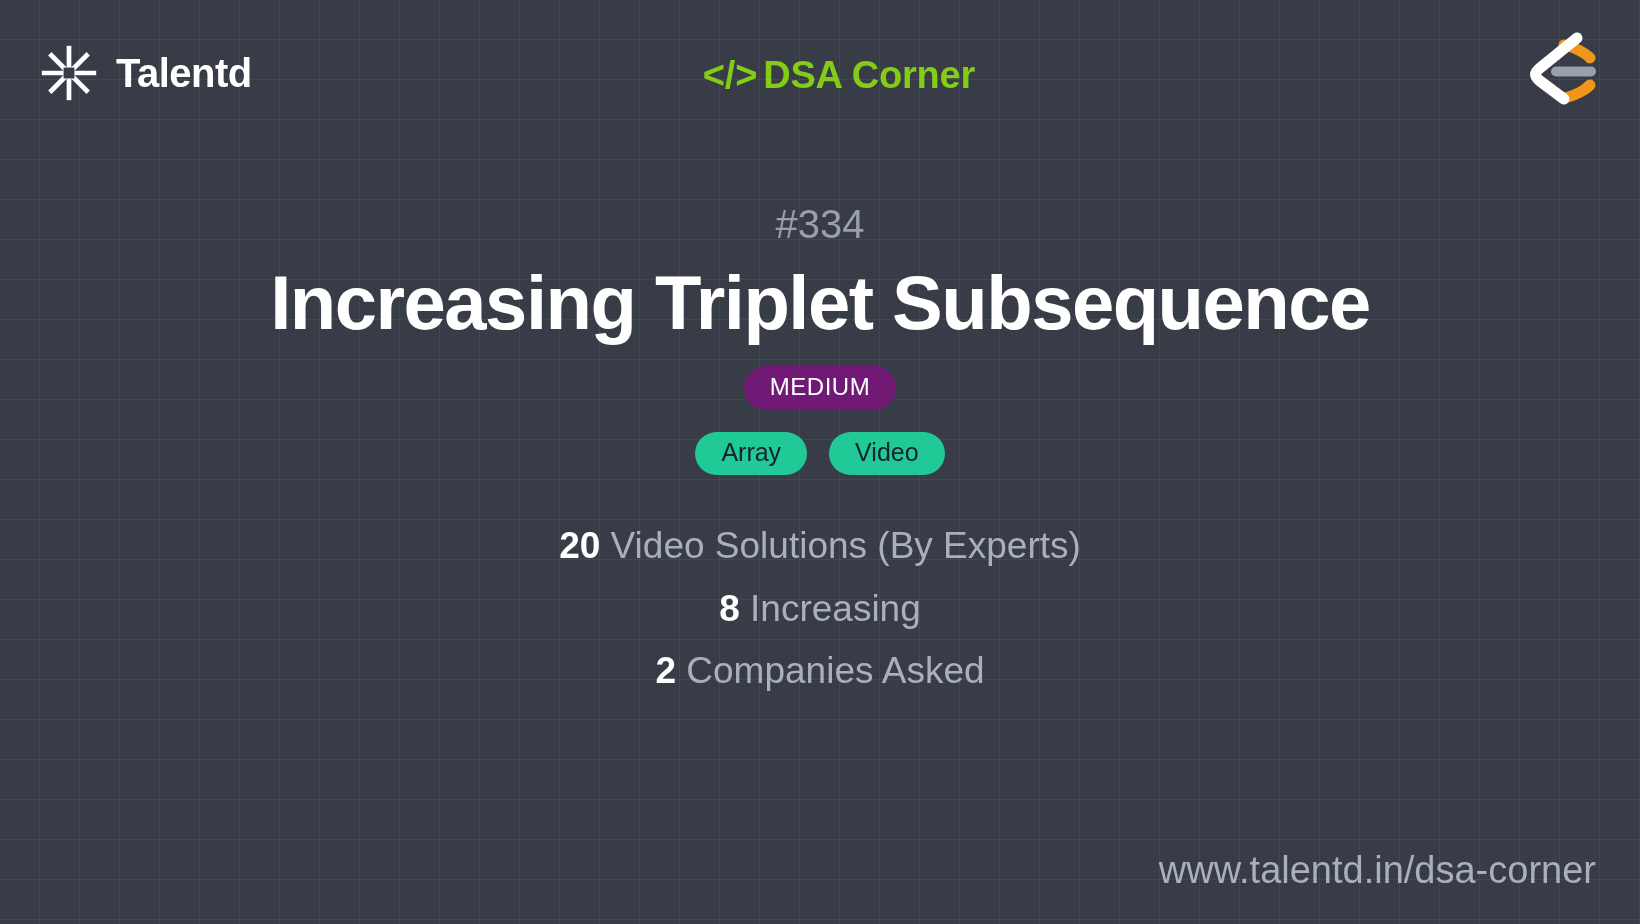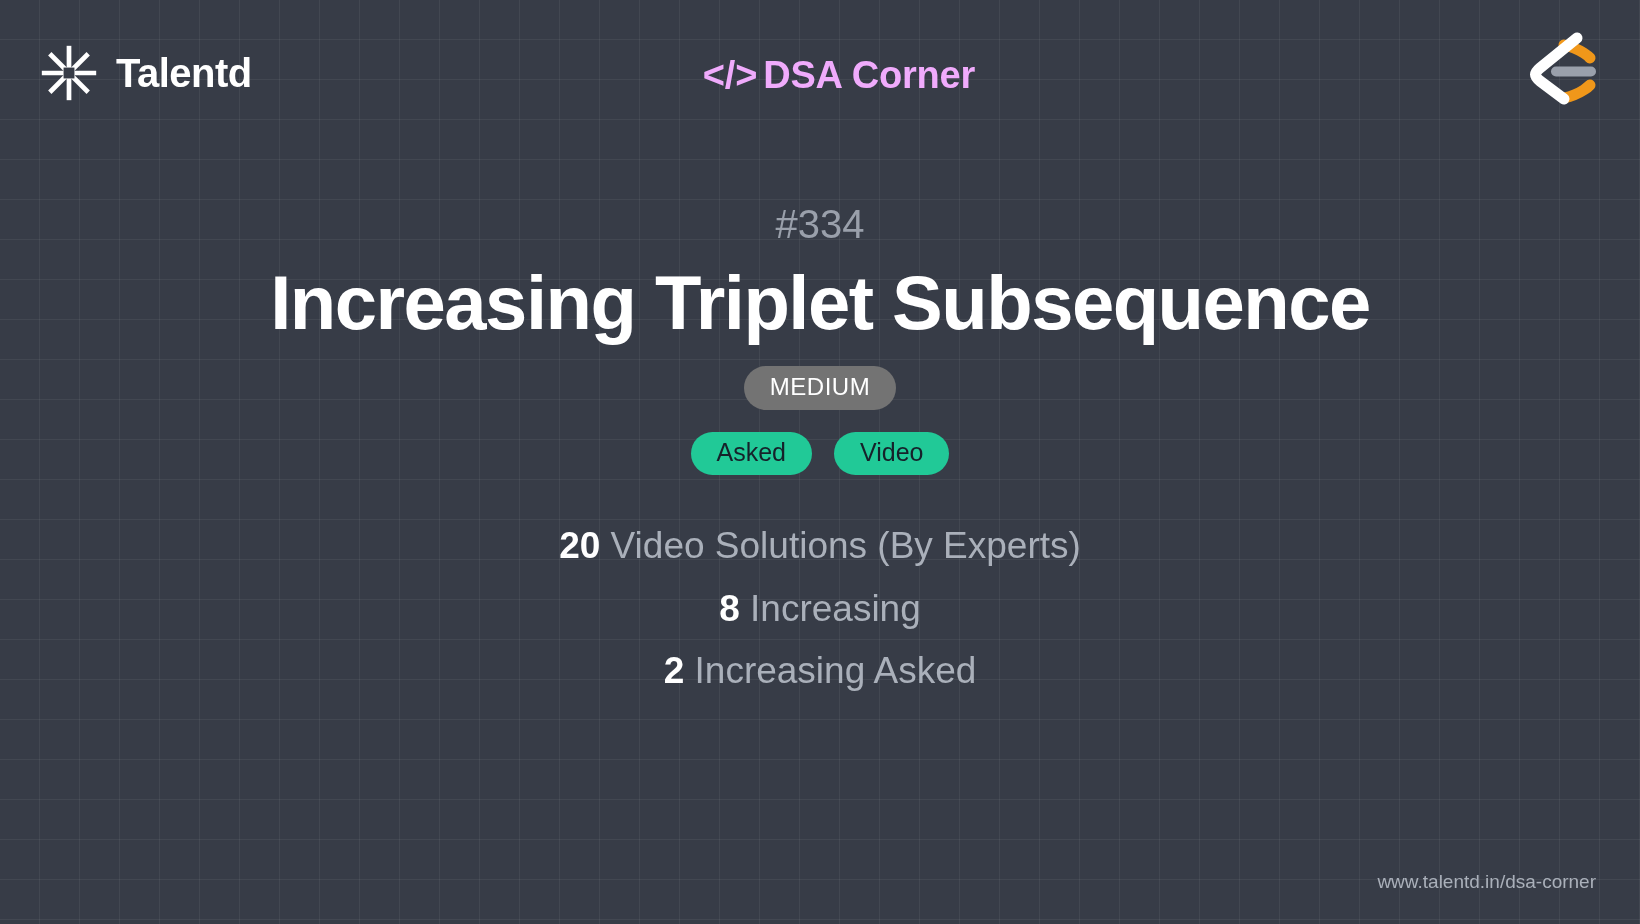--- a/index.html
+++ b/index.html
@@ -48,21 +48,21 @@
     text-align: center;
   }
 
   .header-title {
     position: absolute;
     left: 0; right: 0;
     top: 54px;
     text-align: center;
     font-size: 38px;
     font-weight: bold;
-    color: #f0abfc;
+    color: #84cc16;
     letter-spacing: -0.2px;
     margin-left: 38px;
   }
   .header-title .code-glyph { margin-right: 6px; }
 
   .platform-logo {
     position: absolute;
     right: 42px;
     top: 28px;
     width: 78px;
@@ -92,21 +92,21 @@
     color: #ffffff;
     letter-spacing: -1.5px;
     line-height: 1.08;
     text-align: left;
     white-space: nowrap;
     margin-bottom: 22px;
   }
 
   .difficulty-badge {
     display: inline-block;
-    background: #737373;
+    background: #701a75;
     color: #ffffff;
     font-size: 24px;
     padding: 7px 26px 9px;
     border-radius: 999px;
     letter-spacing: 0.5px;
     line-height: 1.15;
   }
 
   .tag-row {
     margin-top: 22px;
@@ -139,21 +139,21 @@
   .stat-value {
     font-weight: bold;
     color: #ffffff;
   }
 
   
   .footer-url {
     position: absolute;
     right: 44px;
     bottom: 30px;
-    font-size: 19px;
+    font-size: 38px;
     color: #aab0ba;
     line-height: 1.2;
   }
 </style>
 </head>
 <body>
 
 <div class="header">
 
   <div class="brand">
@@ -187,34 +187,34 @@
 
 <div class="main">
 
   <div class="problem-number">#334</div>
 
   <div class="problem-title">Increasing Triplet Subsequence</div>
 
   <div class="difficulty-badge">MEDIUM</div>
 
   <div class="tag-row">
-    <span class="tag-pill">Asked</span>
+    <span class="tag-pill">Array</span>
     <span class="tag-pill">Video</span>
   </div>
 
   <div class="stats">
     <div class="stat-line">
       <span class="stat-value">20</span>
       <span>Video Solutions (By Experts)</span>
     </div>
     <div class="stat-line">
       <span class="stat-value">8</span>
       <span>Increasing</span>
     </div>
     <div class="stat-line">
       <span class="stat-value">2</span>
-      <span>Increasing Asked</span>
+      <span>Companies Asked</span>
     </div>
   </div>
 
 </div>
 
 <div class="footer-url">www.talentd.in/dsa-corner</div>
 
 </body></html>

